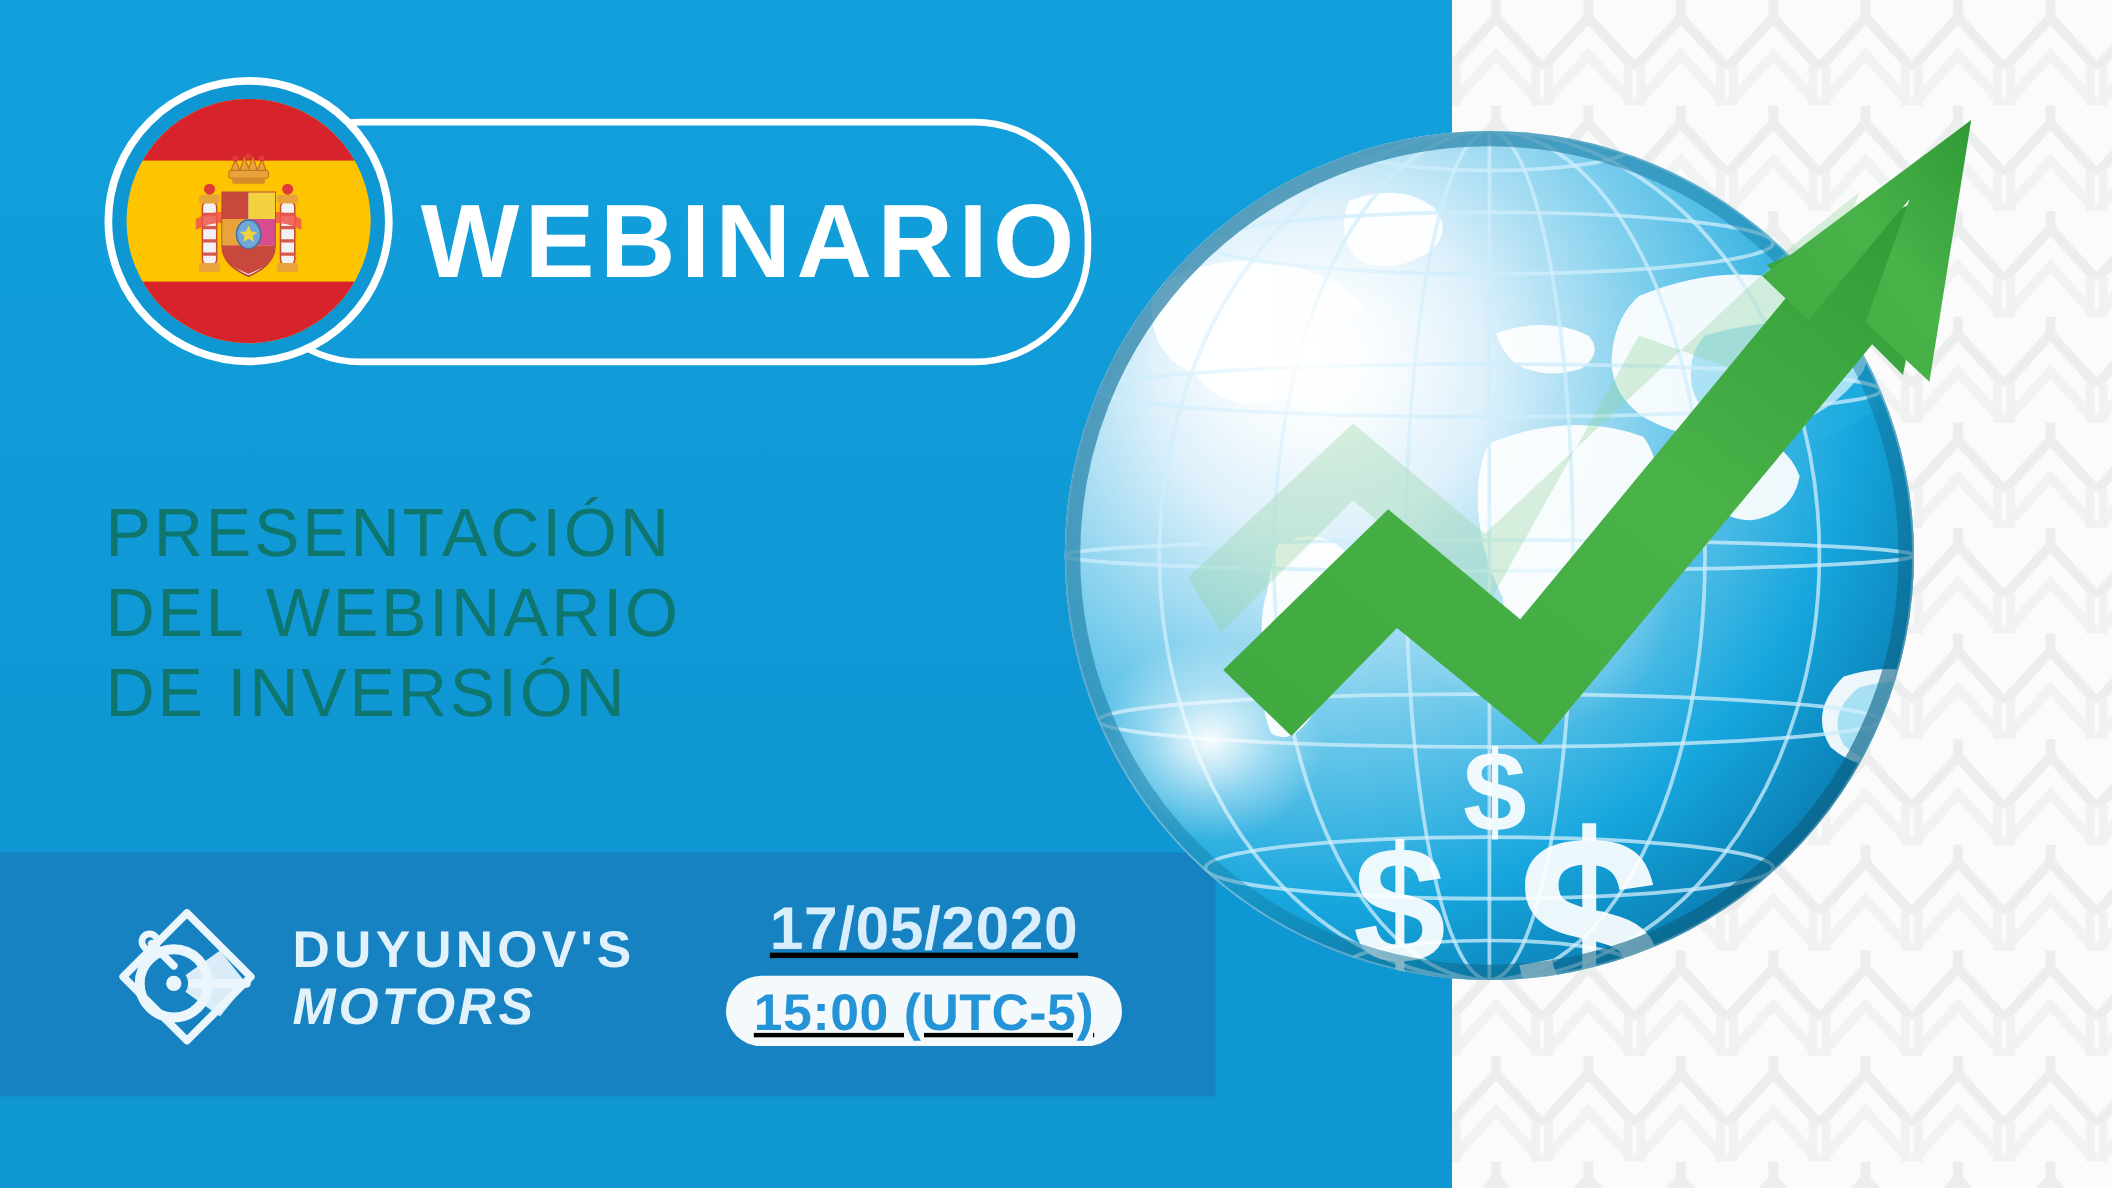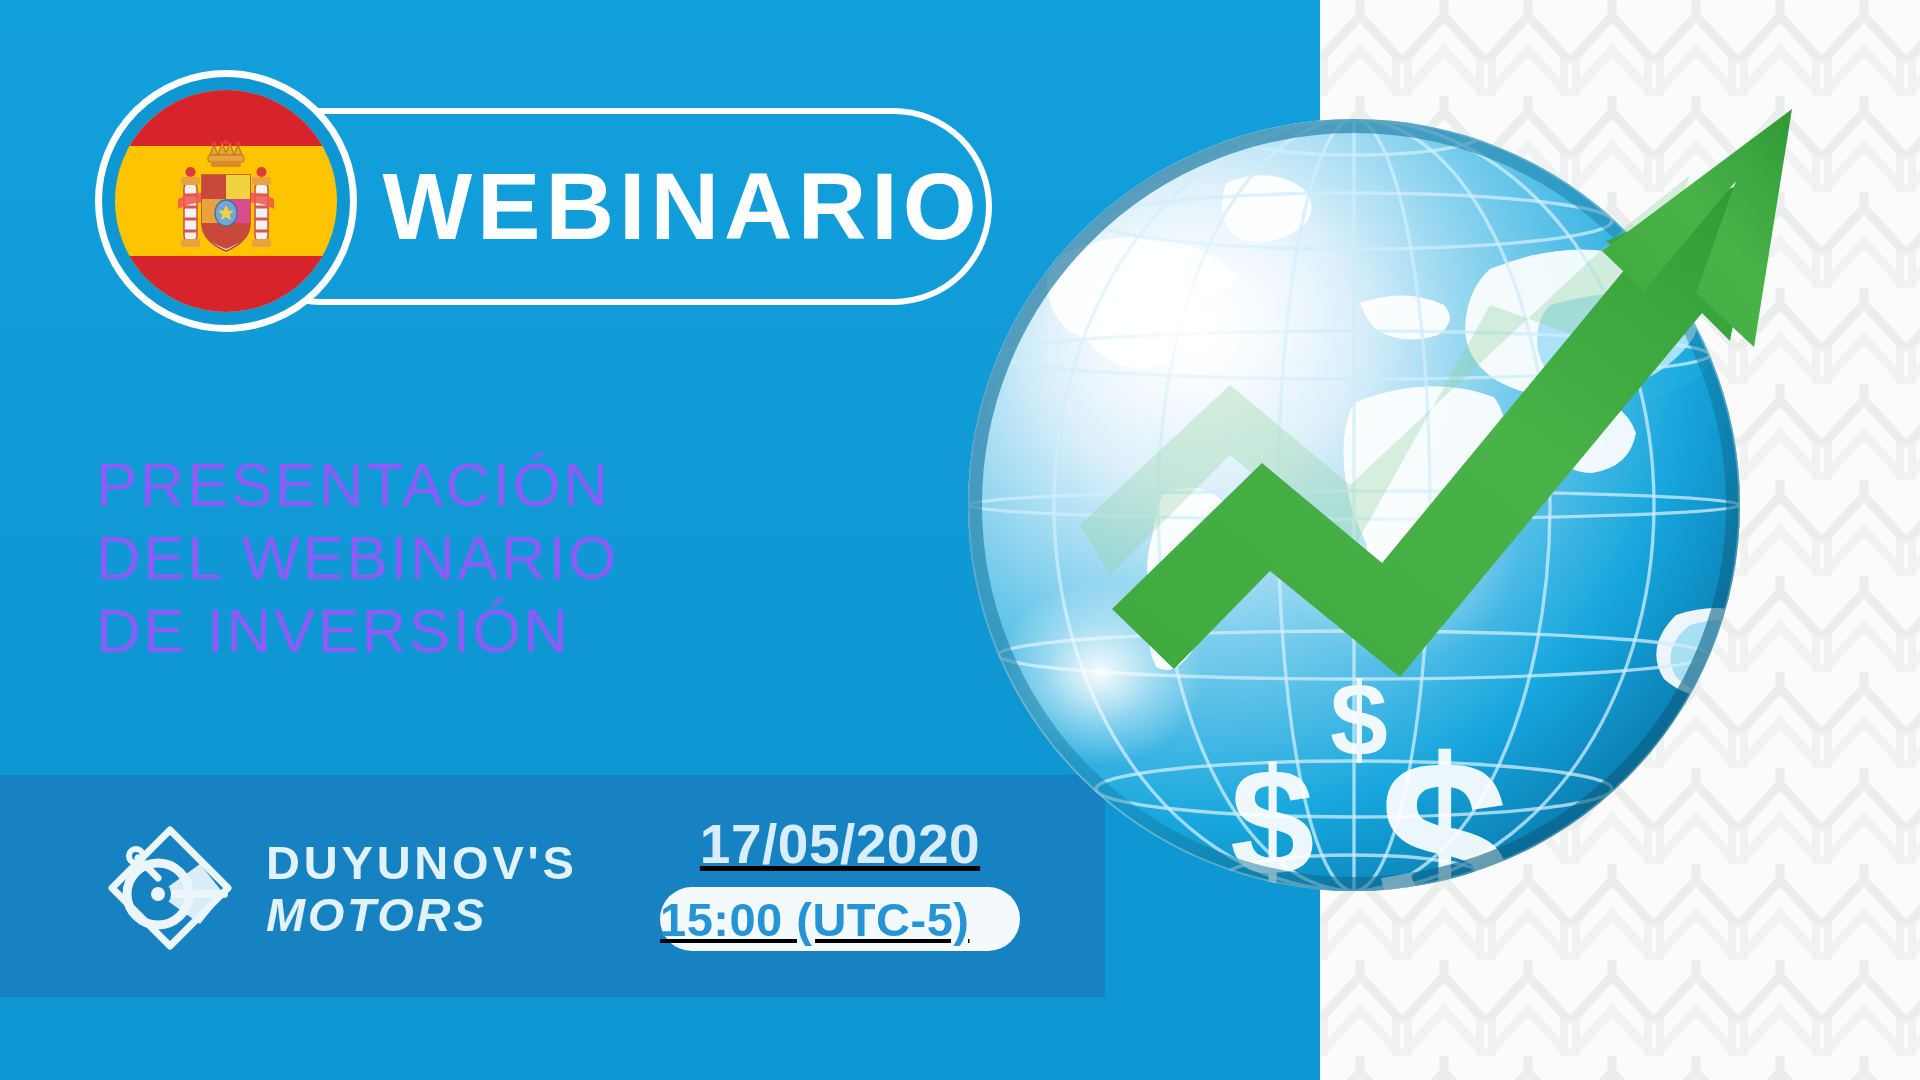--- a/index.html
+++ b/index.html
@@ -11,55 +11,55 @@
   #rightPanel{position:absolute;left:1318px;top:0;width:602px;height:1080px;background:#fbfbfb;overflow:hidden;}
   #patternLayer{position:absolute;inset:0;opacity:1;}
 
   
   #leftPanel{position:absolute;left:0;top:0;width:1320px;height:1080px;
       background:linear-gradient(180deg,#12a0dc 0%,#0f97d4 62%,#0f97d4 100%);}
   #bottomBar{position:absolute;left:0;top:775px;width:1105px;height:222px;background:#1782c2;}
   #bottomStrip{position:absolute;left:0;top:997px;width:1105px;height:83px;background:#0f97d4;}
 
   
-  #webinarioPill{position:absolute;left:222px;top:108px;width:770px;height:197px;
+  #webinarioPill{position:absolute;left:222px;top:108px;width:770px;height:224px;
       border:6px solid #ffffff;border-radius:106px;box-sizing:border-box;
       display:flex;align-items:center;justify-content:center;}
   #webinarioText{color:#ffffff;font-size:95px;font-weight:bold;letter-spacing:5px;
       margin-left:150px;white-space:nowrap;line-height:1;}
 
   
   #flagBadge{position:absolute;left:95px;top:70px;width:262px;height:262px;border-radius:50%;
       background:#0f97d4;border:7px solid #ffffff;box-sizing:border-box;
       display:flex;align-items:center;justify-content:center;z-index:5;}
   #flagInner{width:222px;height:222px;border-radius:50%;overflow:hidden;position:relative;
       background:#FFC400;}
   .flagStripe{position:absolute;left:0;width:100%;background:#D7232C;}
   #stripeTop{top:0;height:56px;}
   #stripeBot{bottom:0;height:56px;}
 
   
   #coa{position:absolute;left:50%;top:50%;transform:translate(-50%,-50%);width:112px;height:124px;}
 
   
-  #heading{position:absolute;left:96px;top:448px;width:640px;color:#8b5cf6;
+  #heading{position:absolute;left:96px;top:448px;width:640px;color:#0f766e;
       font-size:62px;line-height:73px;letter-spacing:2.5px;font-weight:400;}
   #heading div{white-space:nowrap;}
 
   
   #logoRow{position:absolute;left:100px;top:818px;display:flex;align-items:center;gap:26px;}
   #logoMark{width:140px;height:140px;}
   #logoWords{color:#e2f2fb;line-height:1;}
   #logoWord1{font-size:47px;font-weight:bold;letter-spacing:3.8px;}
   #logoWord2{font-size:47px;font-weight:bold;letter-spacing:2.6px;margin-top:5px;font-style:italic;}
 
   #dateBlock{position:absolute;left:660px;top:812px;width:360px;text-decoration:underline;}
   #dateText{color:#d8eefc;font-size:55px;font-weight:bold;letter-spacing:0.5px;text-align:center;}
   #timePill{margin-top:11px;background:#f4f9fc;border-radius:40px;height:64px;
-      display:flex;align-items:center;}
+      display:flex;align-items:center;justify-content:center;}
   #timeText{color:#2494d6;font-size:47px;font-weight:bold;letter-spacing:0.5px;}
 
   
   #globeWrap{position:absolute;left:930px;top:55px;width:920px;height:955px;z-index:4;}
 </style>
 </head>
 <body>
 
 <div id="banner">
 

